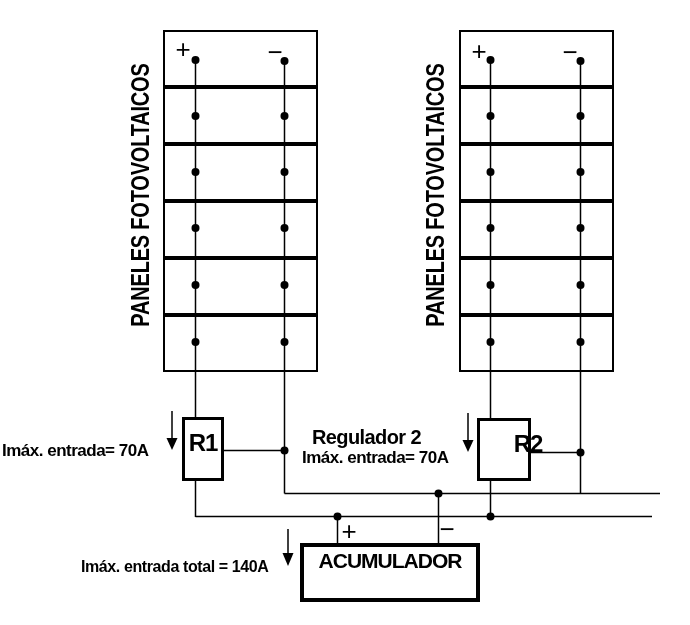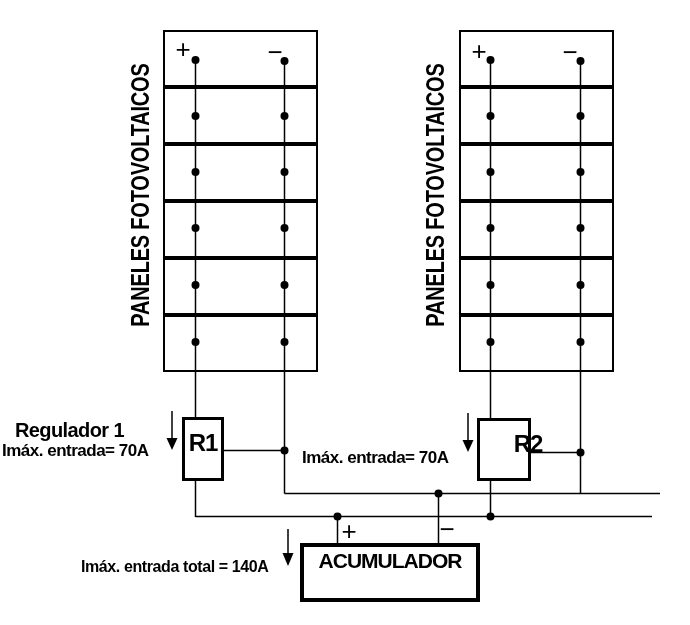--- a/index.html
+++ b/index.html
@@ -173,22 +173,22 @@
   <span class="sign sg-r-plus">+</span>
   <span class="sign sg-r-minus">−</span>
 
   <div class="rbox r1box">
     <span>R1</span>
   </div>
   <div class="rbox r2box">
     <span>R2</span>
   </div>
 
-  <div class="lbl reg1-name">Regulador 1</div>
   <div class="lbl reg1-spec">Imáx. entrada= 70A</div>
+  <div class="lbl reg2-name">Regulador 2</div>
   <div class="lbl reg2-spec">Imáx. entrada= 70A</div>
 
   <div class="lbl total-lbl">Imáx. entrada total = 140A</div>
   <span class="sign sg-a-plus">+</span>
   <span class="sign sg-a-minus">−</span>
   <div class="accbox">
     <span>ACUMULADOR</span>
   </div>
 
 </div>

